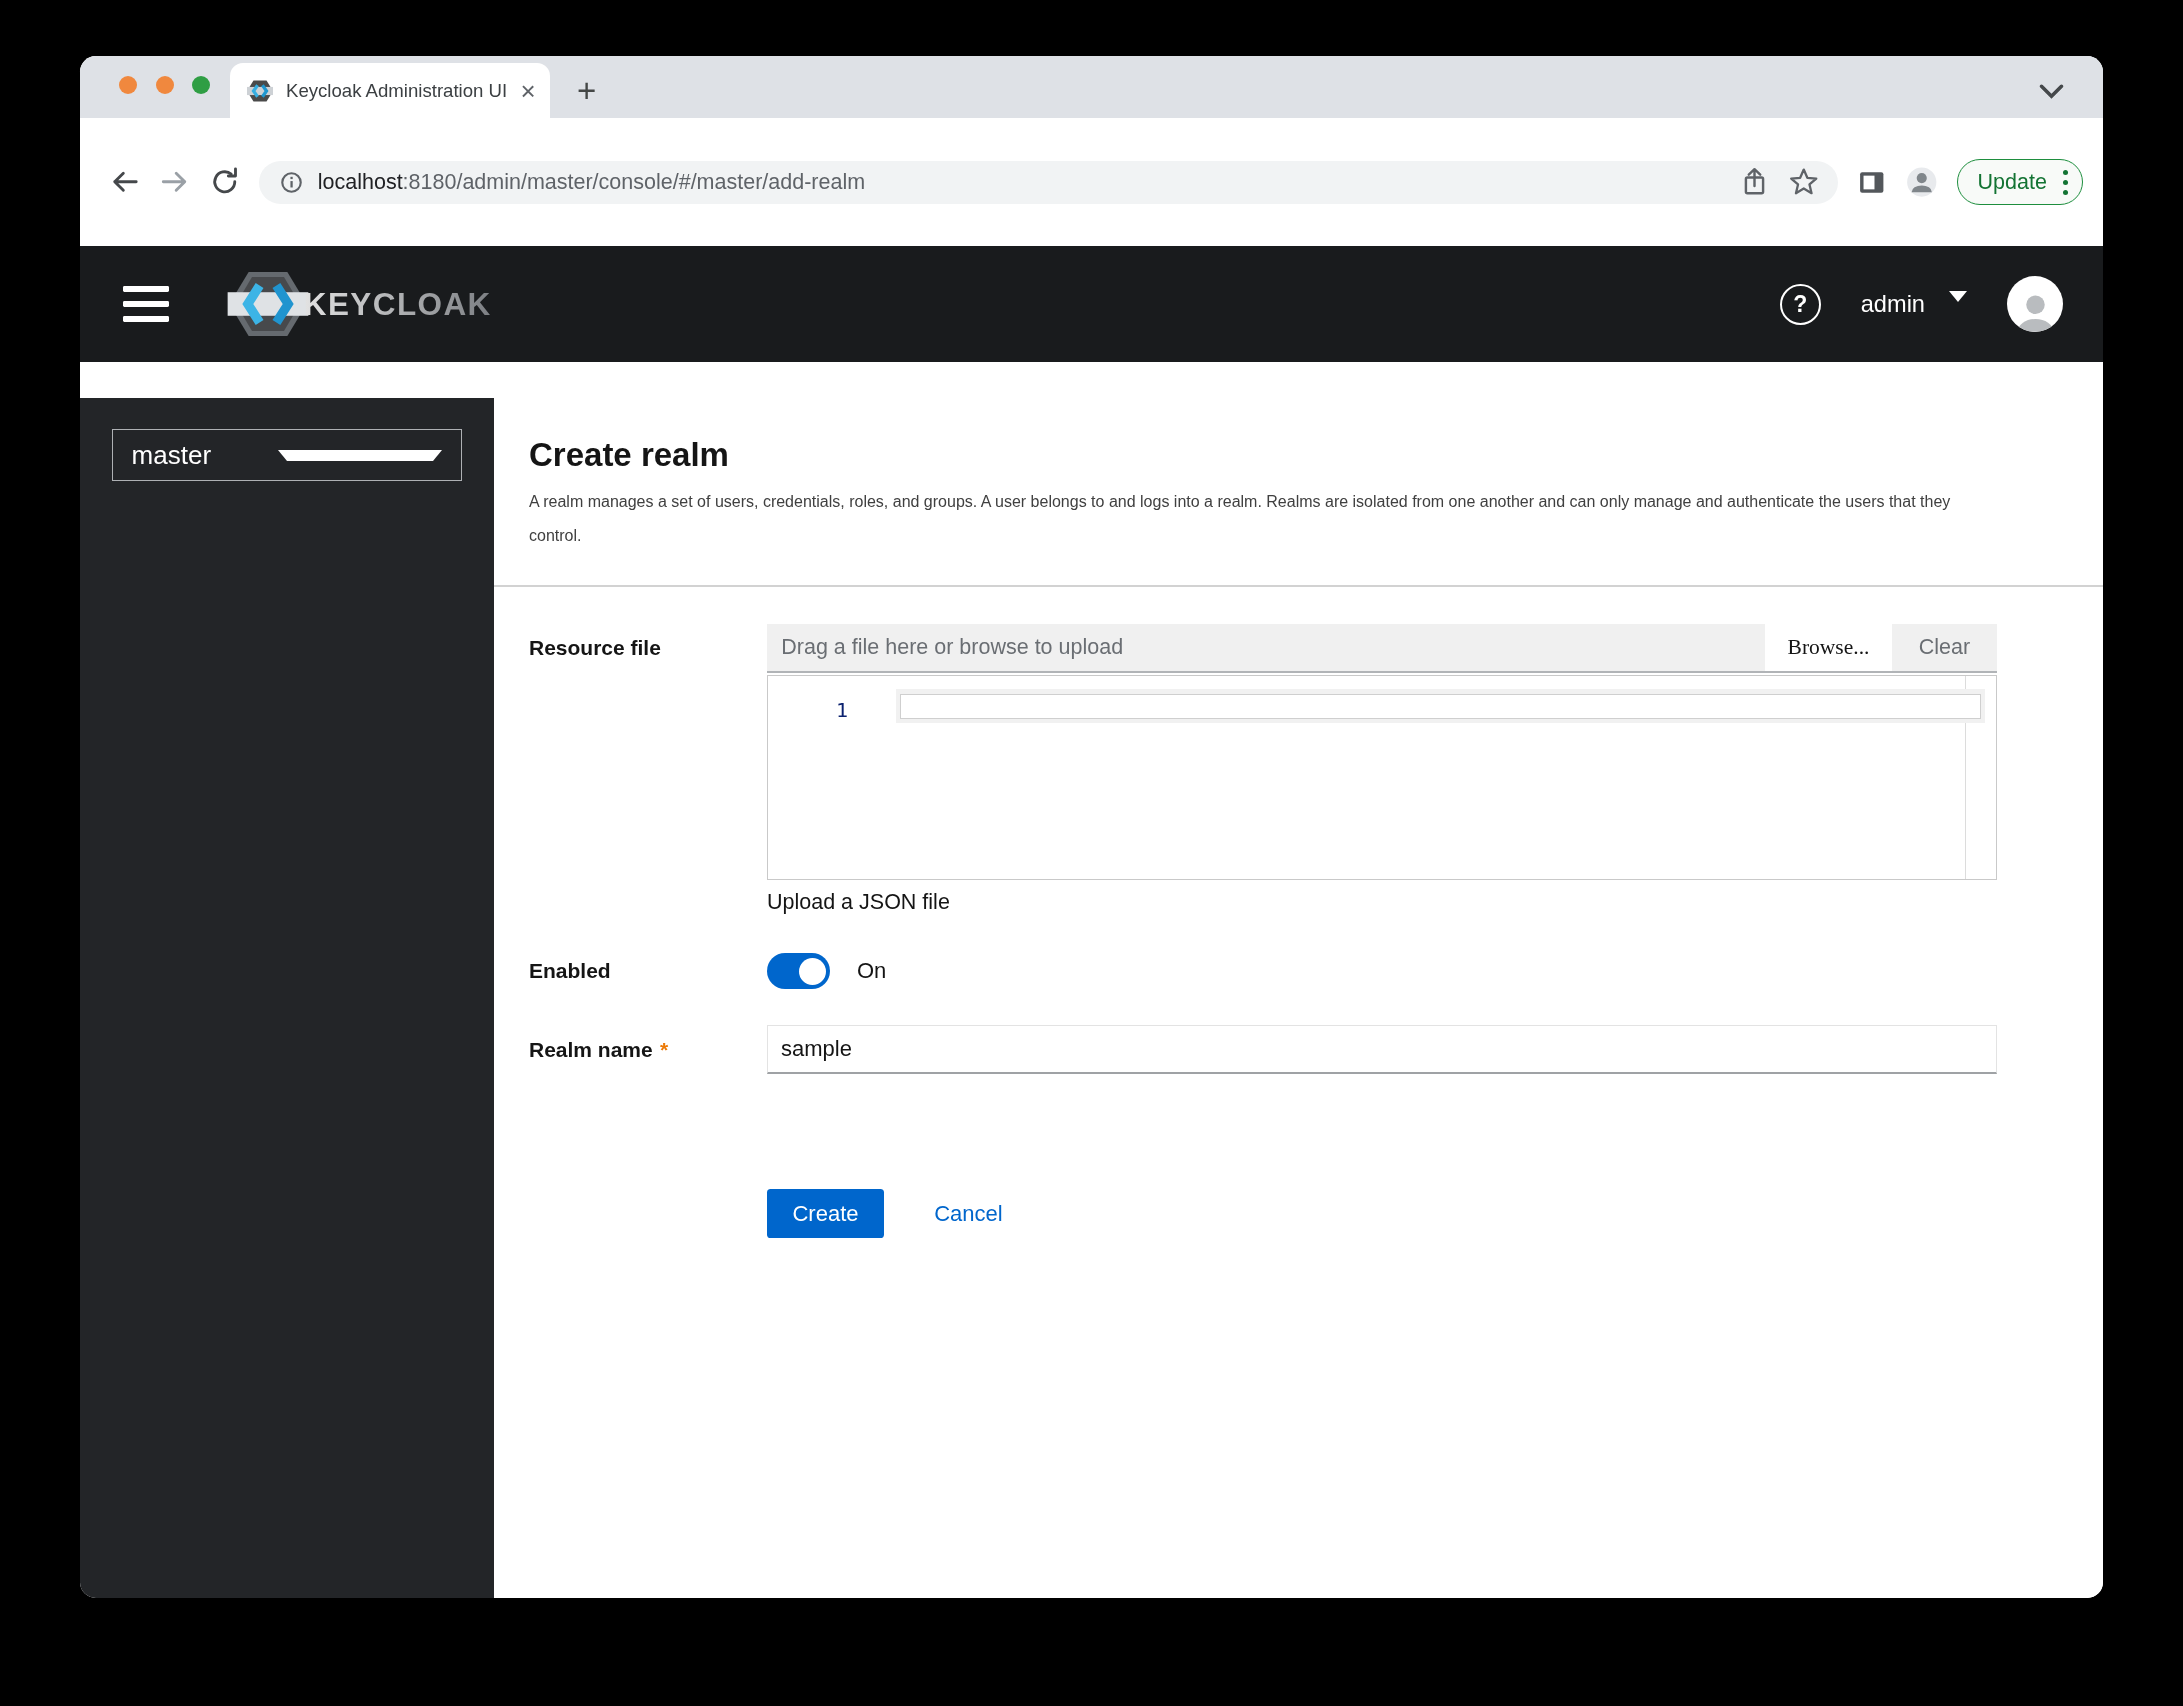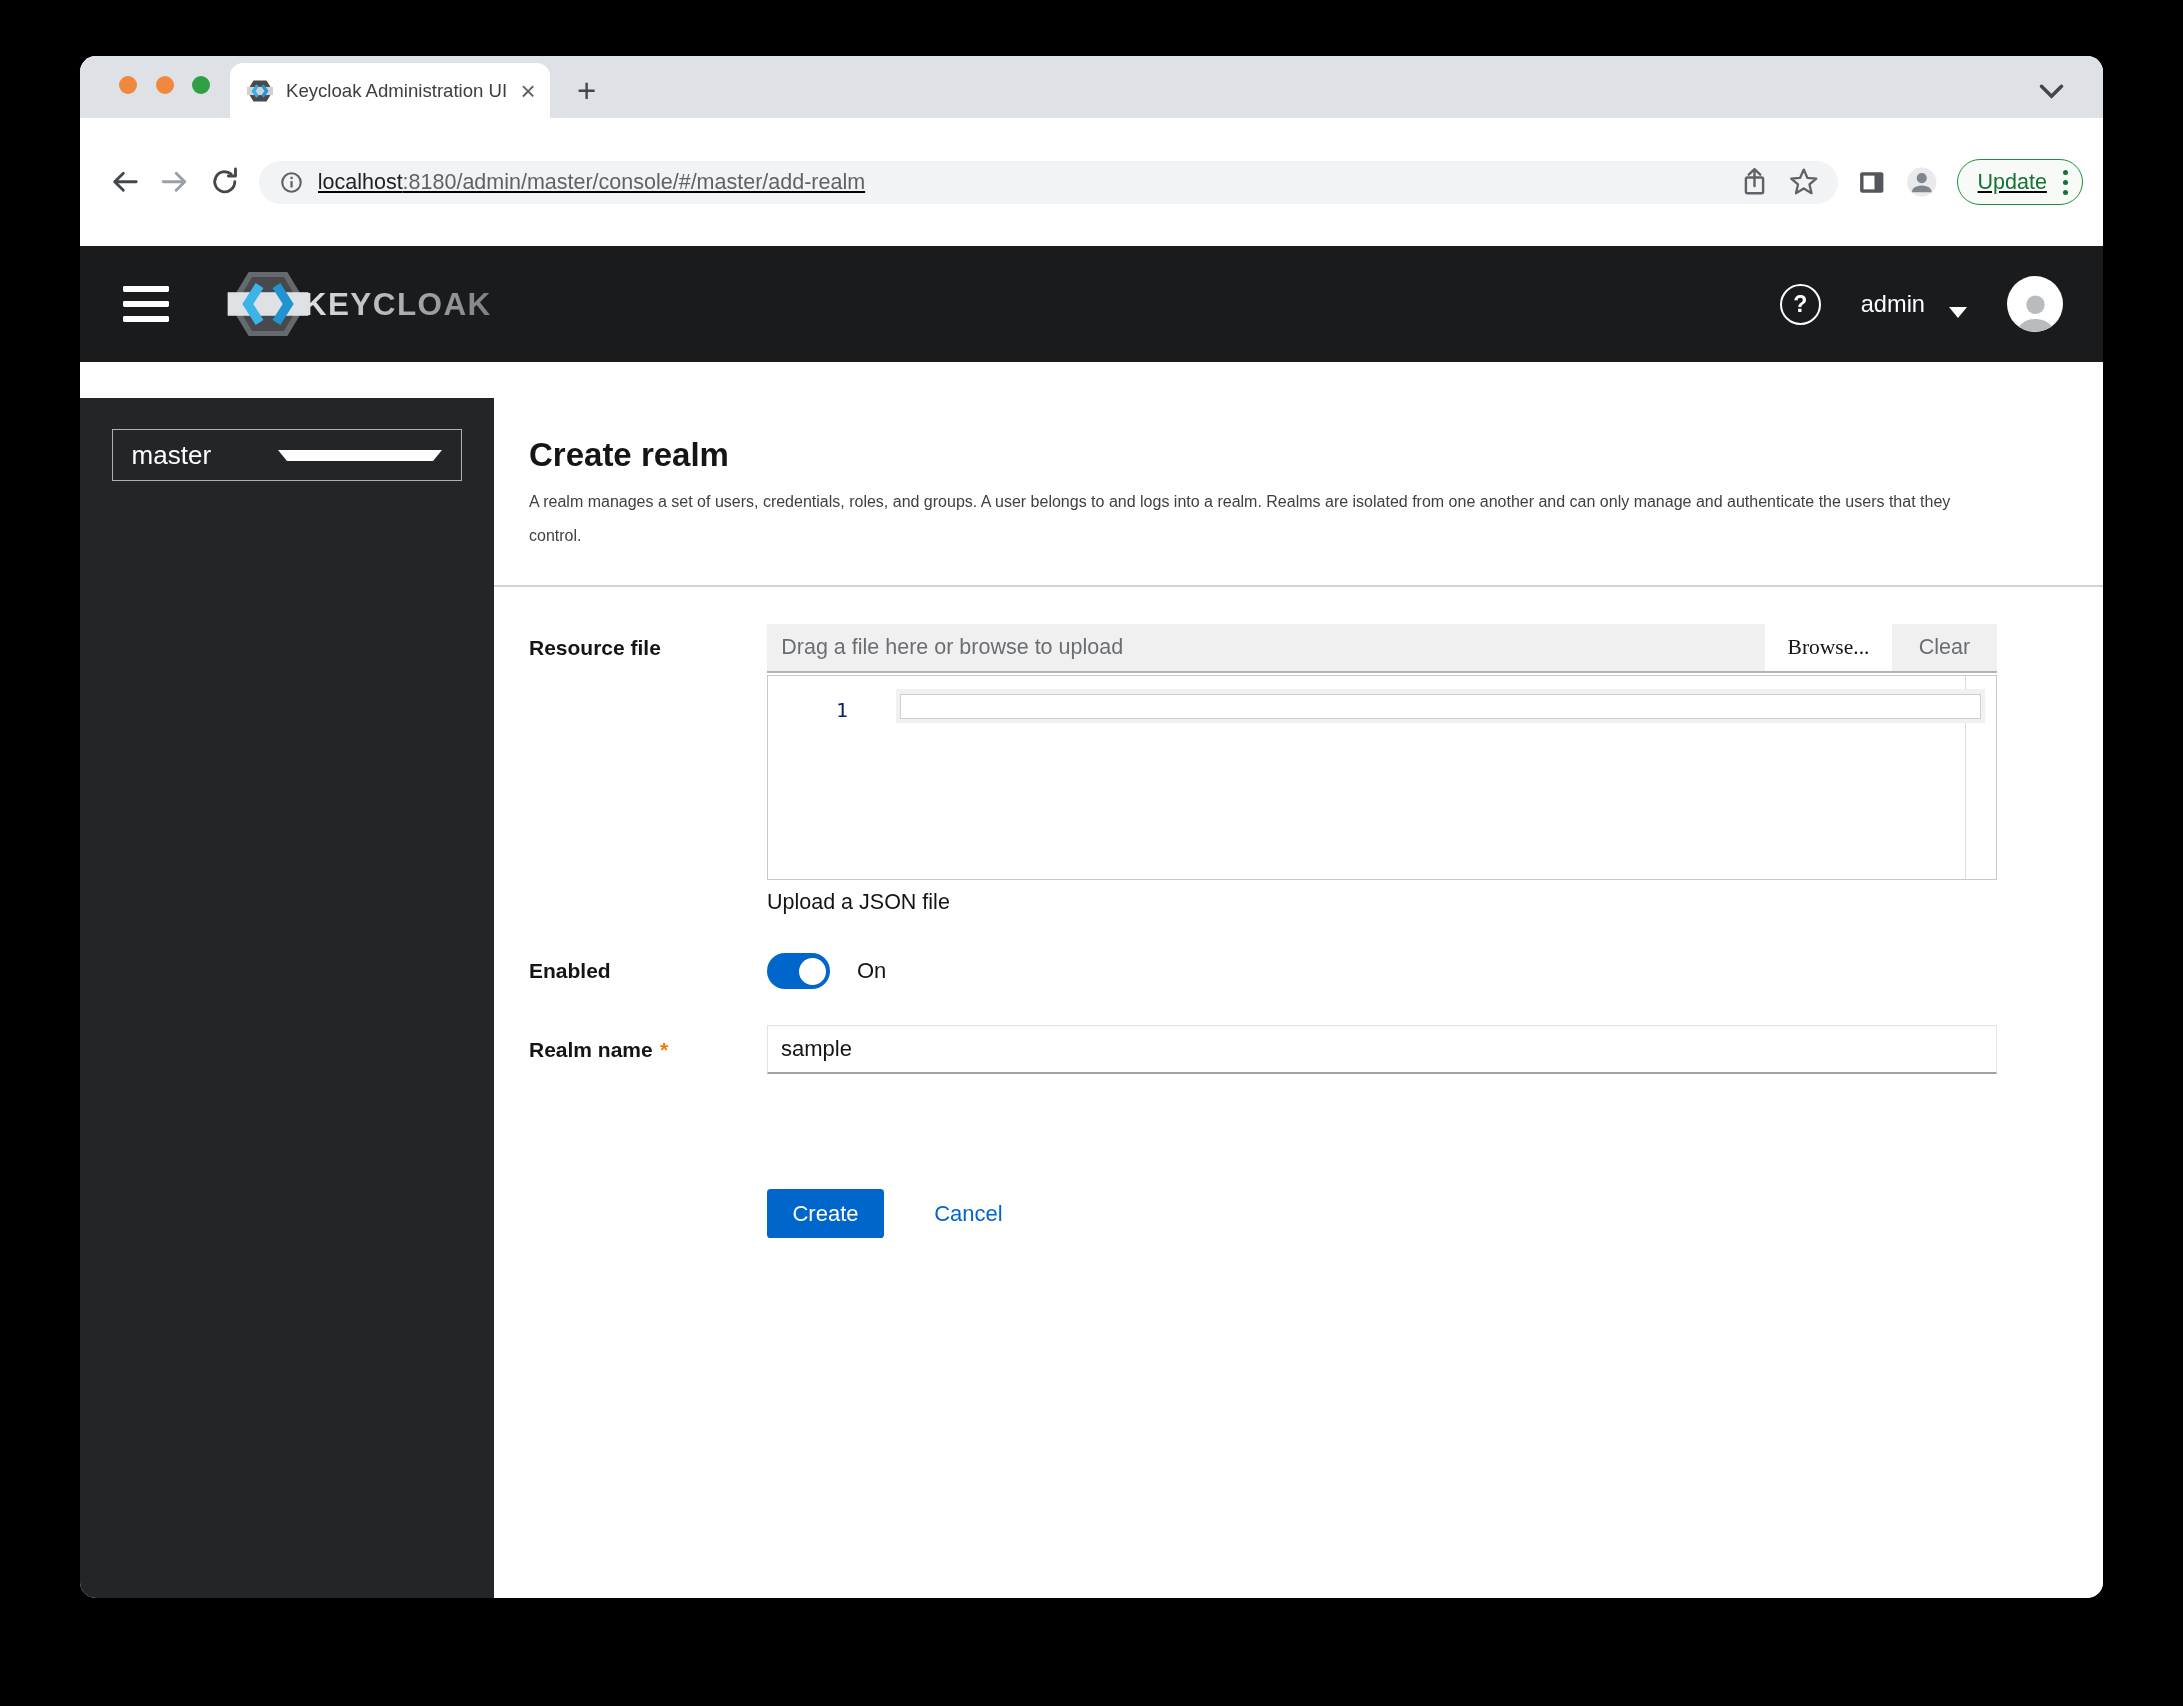--- a/index.html
+++ b/index.html
@@ -12,40 +12,40 @@
   .traffic span{width:18px;height:18px;border-radius:50%;display:block;}
   .t-close,.t-min{background:#f0883e;}
   .t-zoom{background:#2f9e44;}
   .tab{margin-left:150px;width:320px;height:55px;background:#fff;border-radius:13px 13px 0 0;display:flex;align-items:center;padding:0 14.3px 0 17px;box-sizing:border-box;}
   .tab-title{font-size:18.6px;color:#3c4043;margin-left:13px;white-space:nowrap;overflow:hidden;flex:1;}
   .tab-close{font-size:26px;color:#5f6368;line-height:1;margin-left:10px;cursor:default;}
   .newtab{font-size:33px;color:#444746;margin:0 0 11.5px 27px;line-height:1;}
   .strip-chevron{margin-left:auto;margin-right:37px;margin-bottom:17px;}
 
   
-  .toolbar{height:56px;background:#fff;display:flex;align-items:center;padding:0 20px 0 29px;gap:18.6px;flex:none;text-decoration:underline;}
+  .toolbar{height:56px;background:#fff;display:flex;align-items:center;padding:0 20px 0 29px;gap:18.6px;flex:none;}
   .nav-ic{width:31.5px;height:31.5px;display:flex;align-items:center;justify-content:center;flex:none;}
   .urlbar{flex:1;height:43px;background:#f1f3f4;border-radius:21.5px;display:flex;align-items:center;padding:0 18.6px;gap:5.7px;min-width:0;}
   .url-text{font-size:21.5px;white-space:nowrap;overflow:hidden;flex:1;margin-left:7.2px;}
   .url-host{color:#202124;}
   .url-rest{color:#5f6368;}
   .update-pill{height:44px;border:1.8px solid #1e8e3e;border-radius:23px;display:flex;align-items:center;gap:15.8px;padding:0 14.3px 0 20px;background:#f8faf8;flex:none;}
   .update-label{color:#137333;font-size:21.5px;font-weight:500;}
   .dots{display:flex;flex-direction:column;gap:5px;}
   .dots i{width:5px;height:5px;border-radius:50%;background:#137333;display:block;}
 
   
   .kc-header{height:116px;background:#191b1d;display:flex;align-items:center;padding:0 40px 0 43px;flex:none;}
   .hamburger{display:flex;flex-direction:column;gap:9.3px;width:46px;cursor:pointer;}
   .hamburger i{height:5.7px;background:#fff;border-radius:1.4px;display:block;}
   .brand{display:flex;align-items:center;margin-left:56px;gap:0;}
   .brand-text{font-size:31.5px;font-weight:bold;letter-spacing:1.4px;margin-left:-7.2px;background:linear-gradient(90deg,#e2e2e2,#7c7f83);-webkit-background-clip:text;background-clip:text;color:transparent;}
   .kc-right{margin-left:auto;display:flex;align-items:center;gap:40px;}
   .help-ic{width:37px;height:37px;border:2.9px solid #fff;border-radius:50%;color:#fff;font-size:23px;font-weight:bold;display:flex;align-items:center;justify-content:center;}
-  .user-menu{display:flex;align-items:flex-end;gap:24px;cursor:pointer;}
+  .user-menu{display:flex;align-items:flex-start;gap:24px;cursor:pointer;}
   .user-name{color:#fff;font-size:23.6px;}
   .caret{width:0;height:0;border-left:9.3px solid transparent;border-right:9.3px solid transparent;border-top:11.5px solid #fff;}
   .kc-avatar{width:56px;height:56px;border-radius:50%;background:#fff;display:flex;align-items:flex-end;justify-content:center;overflow:hidden;}
 
   
   .app-body{flex:1;display:flex;min-height:0;}
   .sidebar{width:414px;background:#232528;flex:none;}
   .realm-select{margin:31px 32px 0 32px;height:52px;border:1.4px solid #aeb1b4;display:flex;align-items:center;padding:0 18.6px;box-sizing:border-box;cursor:pointer;}
   .realm-select span{color:#fff;font-size:26px;flex:1;}
   .content{flex:1;background:#fff;display:flex;flex-direction:column;min-width:0;}

